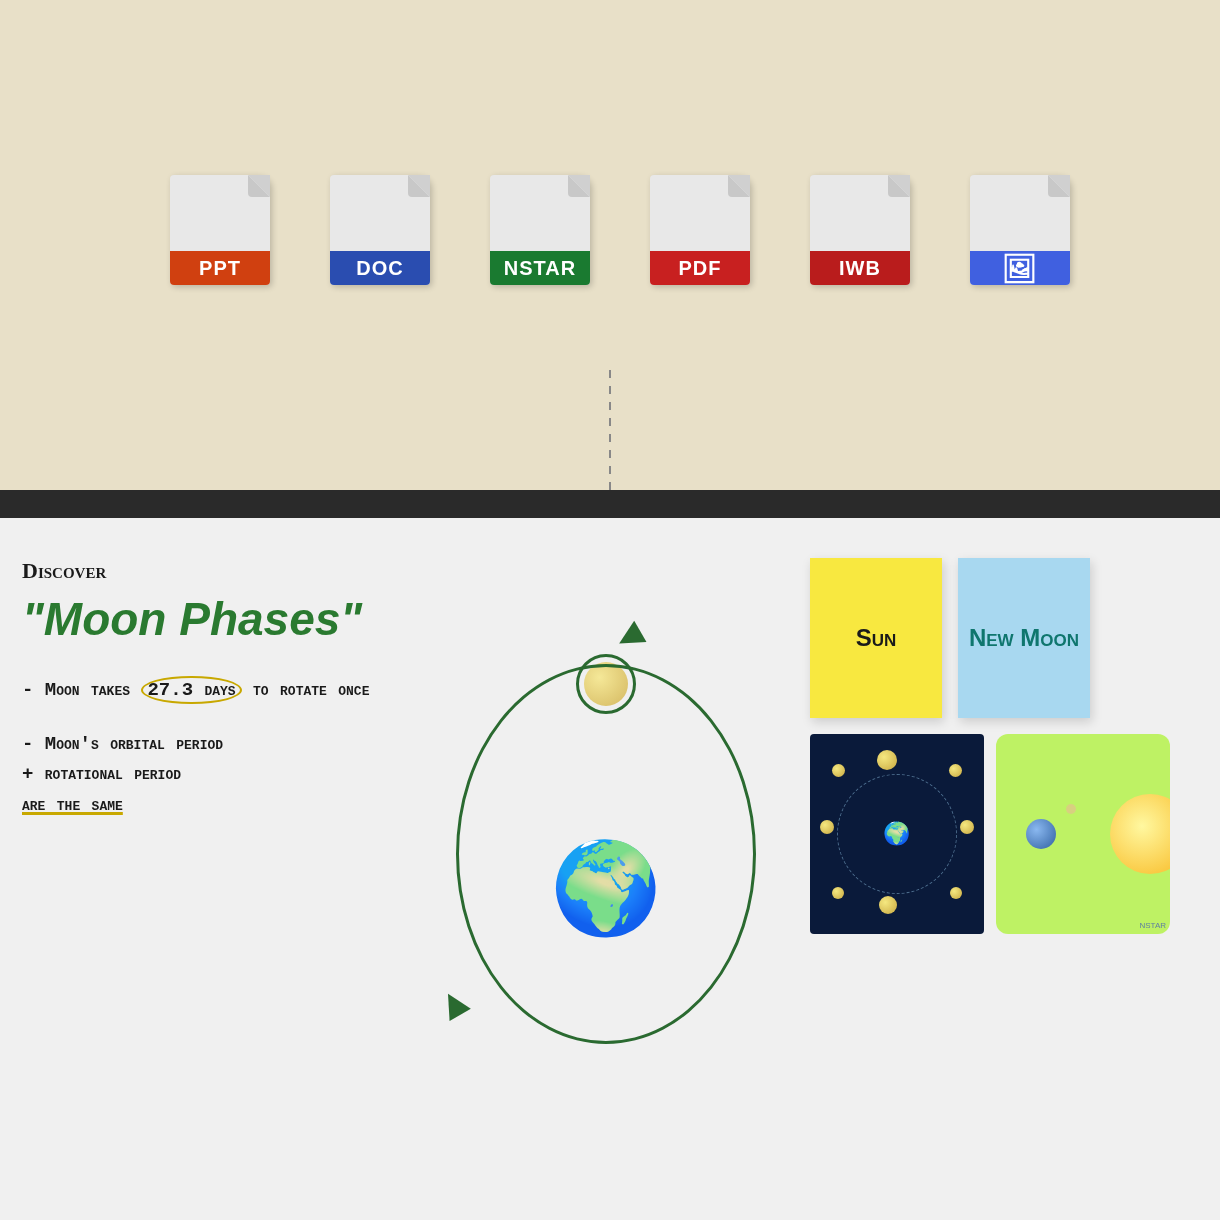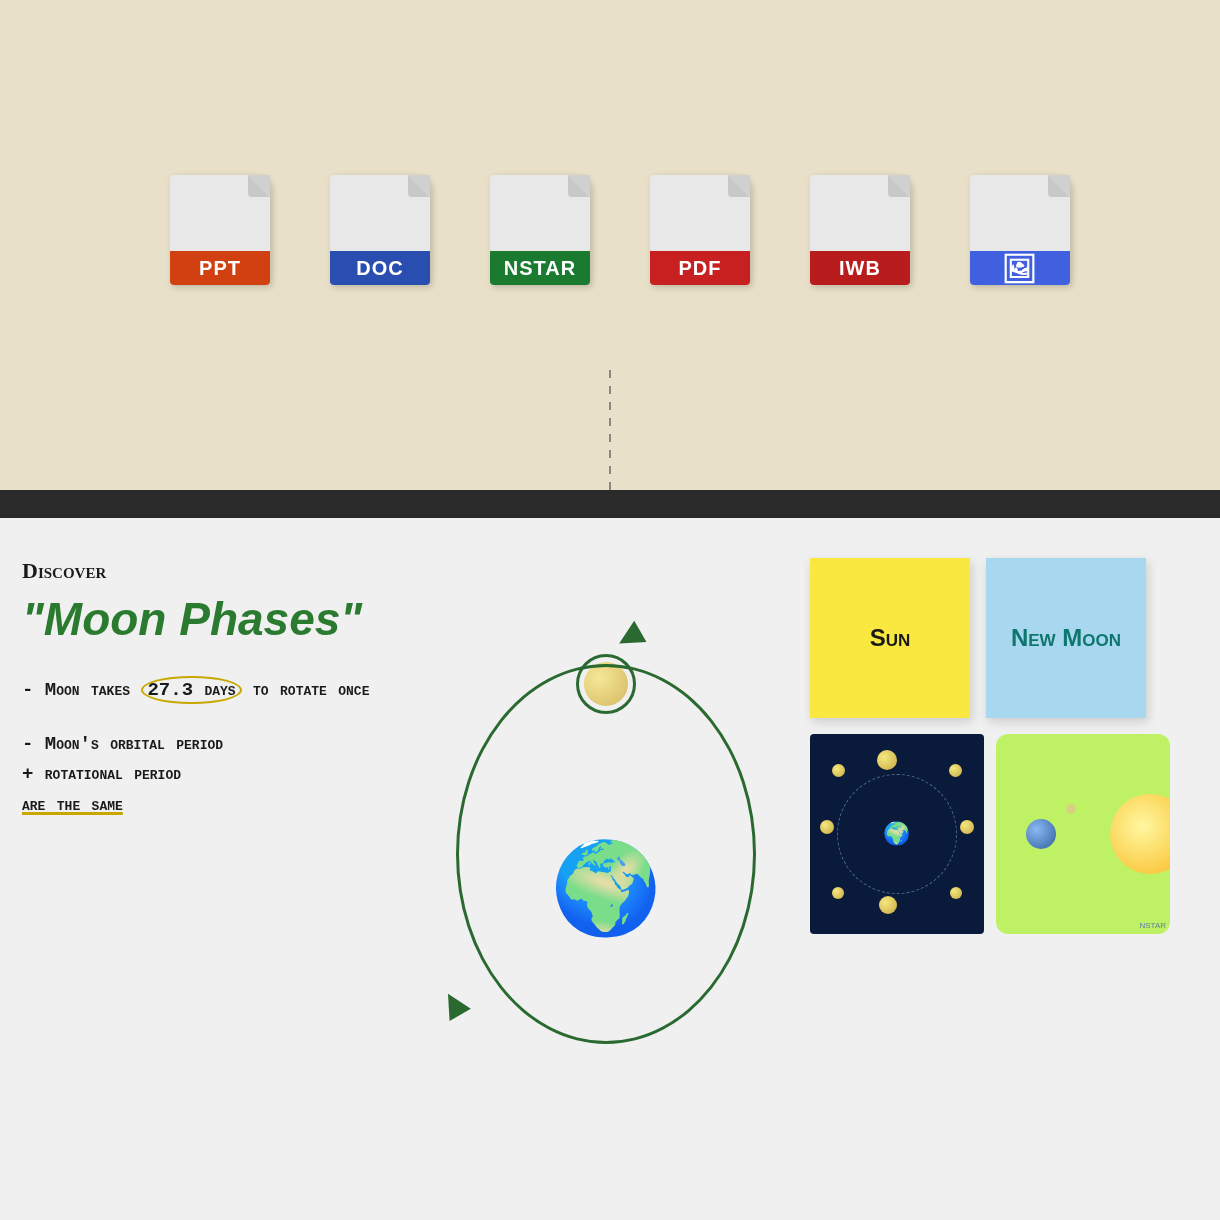--- a/index.html
+++ b/index.html
@@ -221,21 +221,21 @@
       flex-shrink: 0;
       display: flex;
       flex-direction: column;
       gap: 16px;
     }
     .sticky-notes-row {
       display: flex;
       gap: 16px;
     }
     .sticky-note {
-      width: 160px;
+      width: 132px;
       height: 160px;
       display: flex;
       align-items: center;
       justify-content: center;
       font-size: 24px;
       font-weight: 900;
       font-family: 'Arial Black', sans-serif;
       font-variant: small-caps;
       text-align: center;
       line-height: 1.2;

